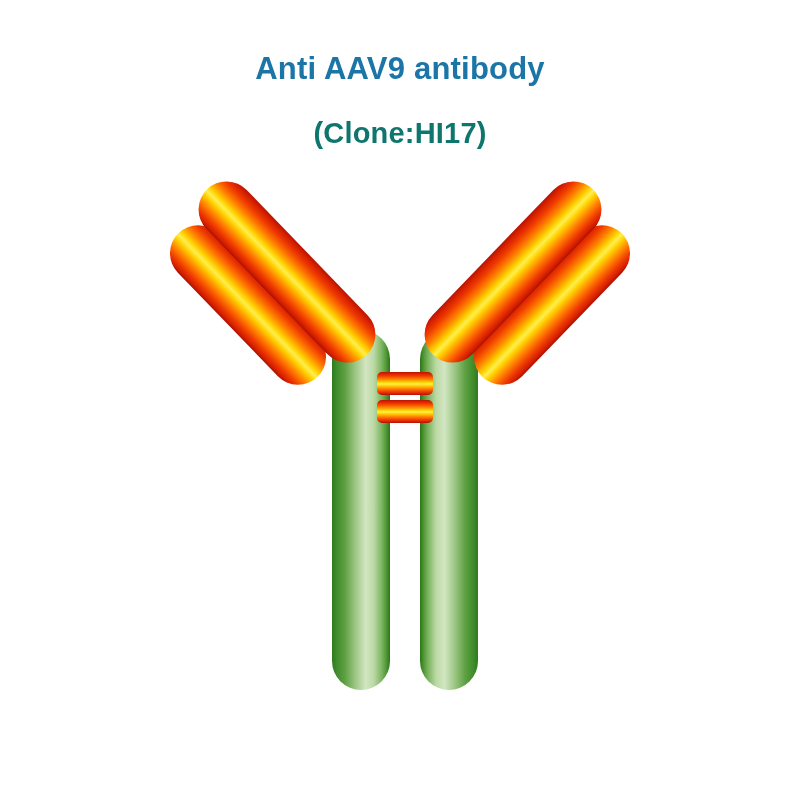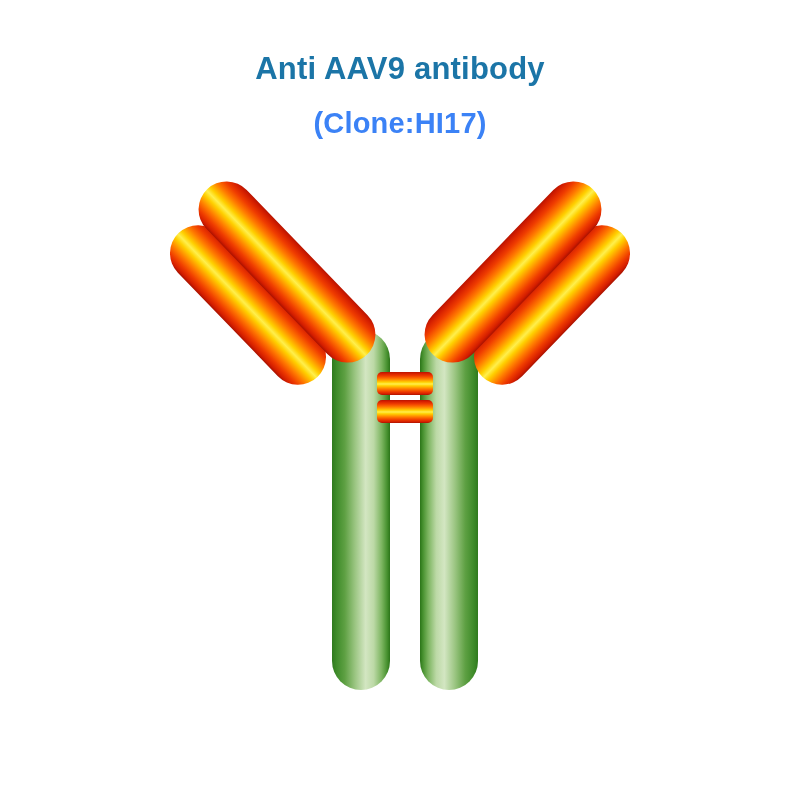--- a/index.html
+++ b/index.html
@@ -30,26 +30,26 @@
     margin: 0;
     padding-top: 52px;
     font-size: 31px;
     font-weight: bold;
     letter-spacing: 0.2px;
     color: #1b75a7;
     font-family: "Liberation Sans", sans-serif;
     line-height: 1.1;
   }
   #figure-subtitle {
-    margin: 0;
+    margin: 10px;
     padding-top: 22px;
     font-size: 29px;
     font-weight: bold;
     letter-spacing: 0.2px;
-    color: #3b82f6;
+    color: #0f766e;
     font-family: "Liberation Sans", sans-serif;
     line-height: 1.1;
   }
   #antibody-diagram {
     position: absolute;
     top: 0;
     left: 0;
     width: 800px;
     height: 800px;
   }

